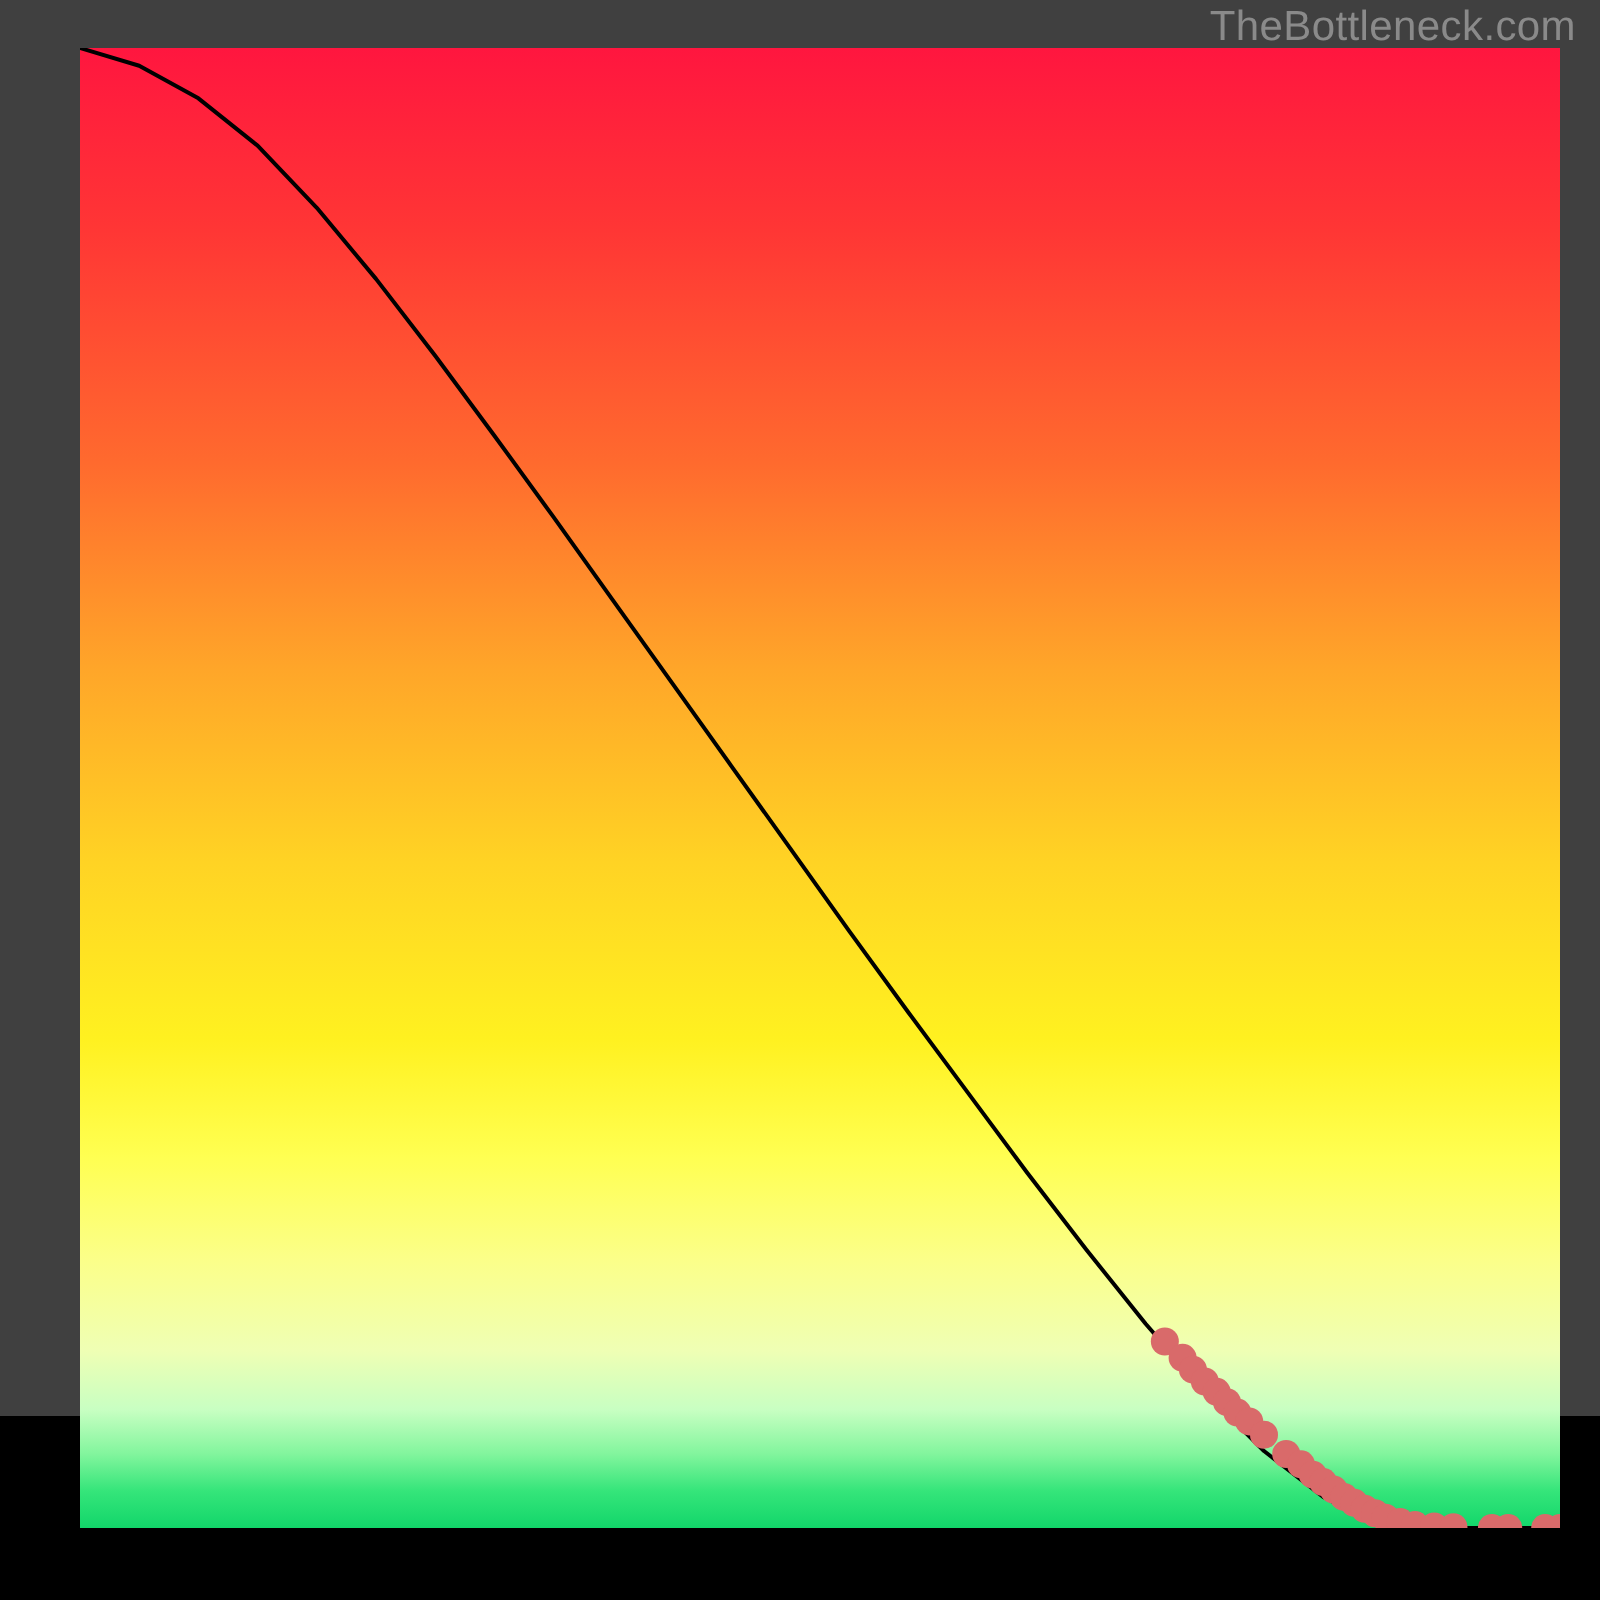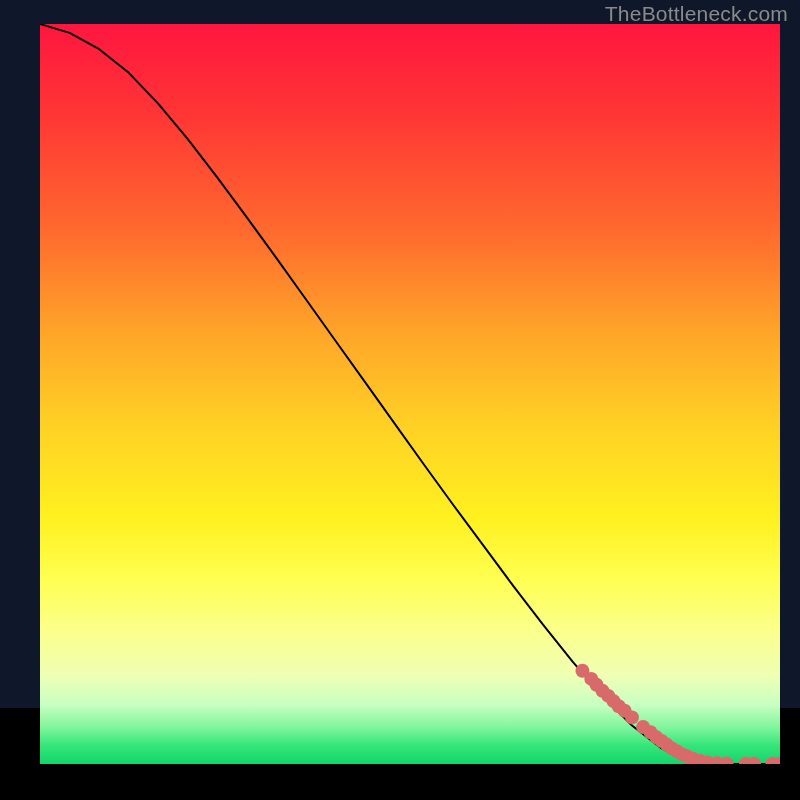--- a/index.html
+++ b/index.html
@@ -8,21 +8,21 @@
     width: 800px;
     height: 800px;
     background: #000;
     font-family: Arial, Helvetica, sans-serif;
     overflow: hidden;
   }
   .frame {
     position: relative;
     width: 800px;
     height: 708px;
-    background: #0f172a;
+    background: #404040;
   }
   .plot {
     position: absolute;
     left: 40px;
     top: 24px;
     width: 740px;
     height: 740px;
     
     background: linear-gradient(
       to bottom,

